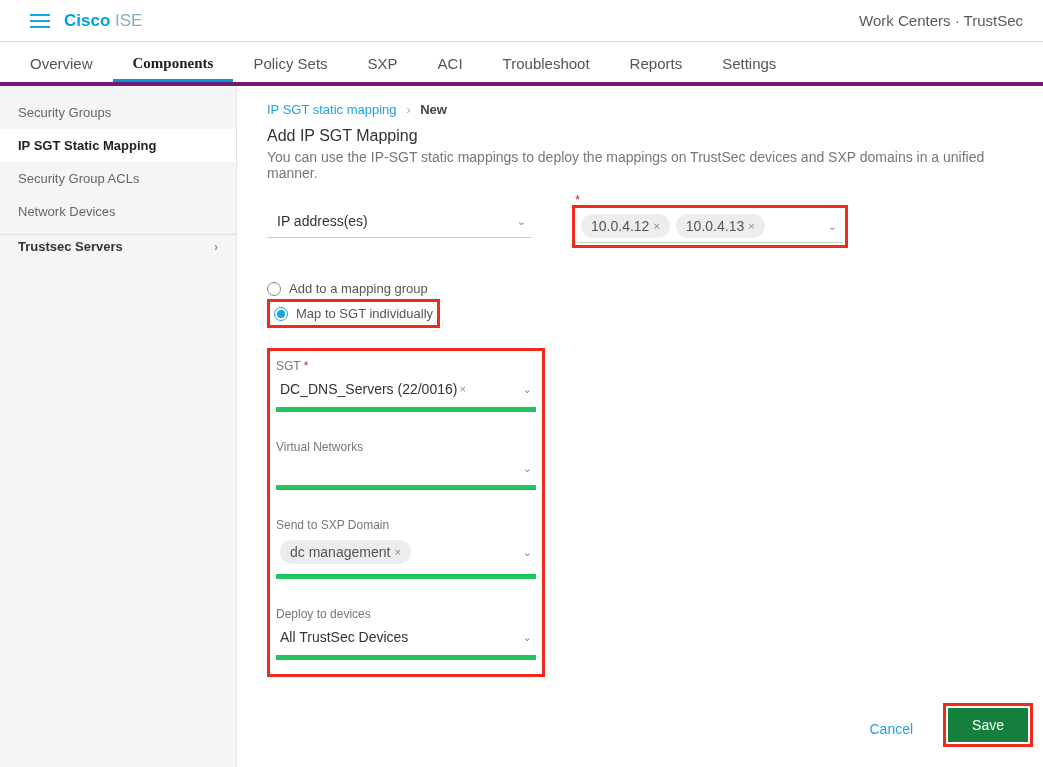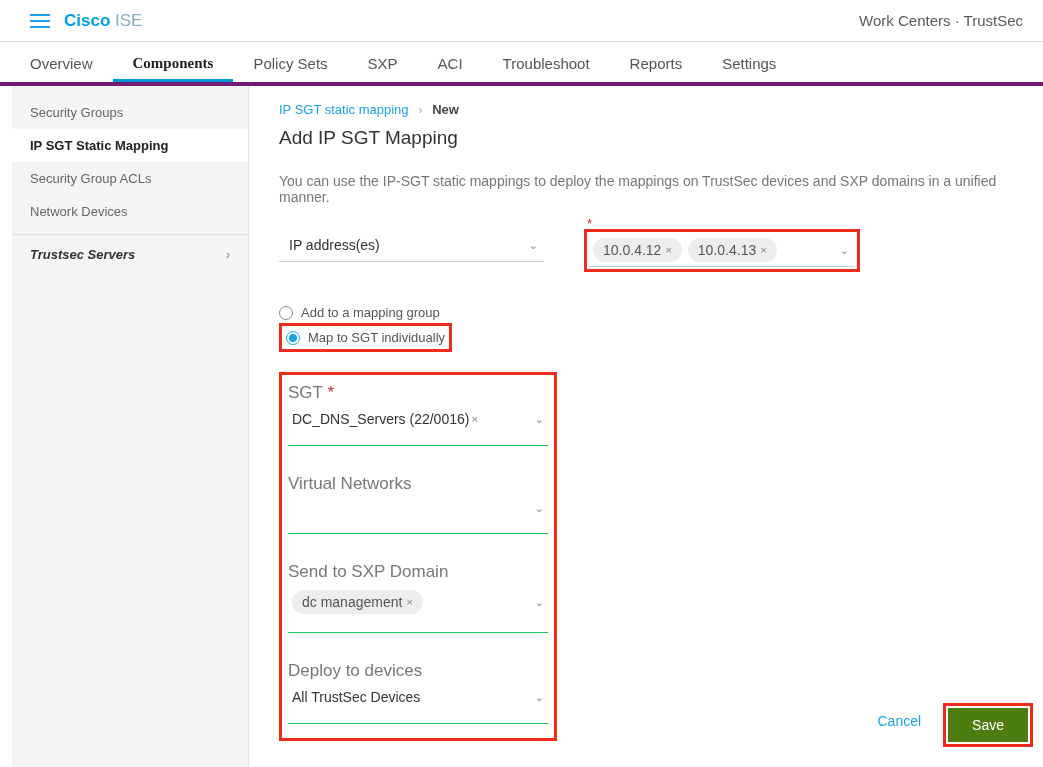--- a/index.html
+++ b/index.html
@@ -12,32 +12,32 @@
     .logo { font-size: 17px; font-weight: 600; }
     .logo-cisco { color: #019fdb; font-weight: 700; }
     .logo-ise { color: #88aec1; font-weight: 400; }
     .breadcrumb-top { font-size: 15px; color: #5a5a5a; }
     
     .tabs { display: flex; gap: 0; padding: 0 10px; border-bottom: 4px solid #701a75; height: 44px; }
     .tab { padding: 13px 20px 11px; font-size: 15px; color: #555; cursor: pointer; border-bottom: 3px solid transparent; }
     .tab.active { color: #222; font-weight: 600; border-bottom-color: #0096d6; font-family: Liberation Serif, serif; }
     
     .main { display: flex; height: calc(767px - 42px - 44px); }
-    .sidebar { width: 237px; background: #f4f5f6; border-right: 1px solid #e5e5e5; padding-top: 10px; margin-left: 12px; }
+    .sidebar { width: 237px; background: #f4f5f6; border-right: 1px solid #e5e5e5; padding-top: 10px; }
     .sidebar-item { padding: 9px 18px; font-size: 13px; color: #666; cursor: pointer; }
     .sidebar-item.active { background: #fff; color: #222; font-weight: 600; }
-    .sidebar-section { display: flex; justify-content: space-between; align-items: center; padding: 12px 18px; font-size: 13px; font-weight: 600; color: #333; border-top: 1px solid #e0e0e0; margin-top: 6px; cursor: pointer; font-style: italic; }
+    .sidebar-section { display: flex; justify-content: space-between; align-items: center; padding: 4px 18px; font-size: 13px; font-weight: 600; color: #333; border-top: 1px solid #e0e0e0; margin-top: 6px; cursor: pointer; }
     .chev { color: #999; font-size: 12px; }
     
     .content { flex: 1; padding: 16px 30px; position: relative; }
     .bc { font-size: 13px; color: #888; margin-bottom: 10px; }
     .bc-link { color: #1ba3e8; cursor: pointer; }
     .bc-sep { margin: 0 6px; color: #aaa; }
     .bc-cur { color: #444; font-weight: 600; }
-    .page-title { font-size: 19px; color: #333; margin-bottom: 24px; font-weight: 400; }
+    .page-title { font-size: 16px; color: #333; margin-bottom: 4px; font-weight: 400; }
     .desc { font-size: 14px; color: #777; margin-bottom: 24px; }
     
     .row { display: flex; gap: 40px; align-items: flex-start; margin-bottom: 30px; }
     .select-field { width: 265px; border-bottom: 1px solid #ccc; padding: 8px 6px 8px 10px; display: flex; justify-content: space-between; align-items: center; font-size: 14px; color: #333; cursor: pointer; }
     .dd-arrow { color: #888; font-size: 11px; }
     
     .hl-red { border: 3px solid #ef2b1b; padding: 2px; }
     
     .ip-tags-wrap { width: 276px; position: relative; }
     .ip-tags-wrap::before { content: "*"; position: absolute; top: -16px; left: 0; color: #bb3030; font-size: 13px; }
@@ -48,28 +48,28 @@
     .radios { margin-bottom: 20px; }
     .radio-row { display: flex; align-items: flex-end; gap: 8px; font-size: 13px; color: #555; padding: 3px 0; }
     .radio { width: 14px; height: 14px; border-radius: 50%; border: 1px solid #888; display: inline-block; position: relative; }
     .radio.checked { border-color: #1ba3e8; }
     .radio.checked::after { content: ""; position: absolute; top: 2px; left: 2px; width: 8px; height: 8px; border-radius: 50%; background: #1ba3e8; }
     .radio-inline-hl { display: inline-block; border: 3px solid #ef2b1b; padding: 1px 4px; }
     
     .form-block { width: 278px; padding: 8px 6px; }
     .fld { margin-bottom: 28px; }
     .fld:last-child { margin-bottom: 6px; }
-    .fld-label { font-size: 17px; color: #777; margin-bottom: 4px; display: block; }
+    .fld-label { font-size: 12px; color: #777; margin-bottom: 4px; display: block; }
     .fld-label .req { color: #bb3030; }
-    .fld-input { border-bottom: 1px solid #22c55e; padding: 4px 4px 18px; display: flex; justify-content: space-between; align-items: center; font-size: 14px; color: #333; cursor: pointer; min-height: 24px; gap: 4px; }
+    .fld-input { border-bottom: 5px solid #22c55e; padding: 4px 4px 10px; display: flex; justify-content: space-between; align-items: center; font-size: 14px; color: #333; cursor: pointer; min-height: 24px; gap: 4px; }
 
-    .actions { position: absolute; bottom: 20px; right: 10px; display: flex; gap: 4px; align-items: flex-start; }
+    .actions { position: absolute; bottom: 20px; right: 10px; display: flex; gap: 12px; align-items: flex-end; }
     .btn-cancel { color: #1ba3e8; font-size: 14px; padding: 10px 18px; cursor: pointer; }
     .btn-save-wrap { border: 3px solid #ef2b1b; padding: 2px; }
-    .btn-save { background: #4d7c0f; color: #fff; font-size: 14px; padding: 9px 24px; border: none; cursor: pointer; }
+    .btn-save { background: #15803d; color: #fff; font-size: 14px; padding: 9px 24px; border: none; cursor: pointer; }
   </style>
 </head>
 <body>
 
 <div class="header">
   <div class="header-left">
     <div class="hamburger">
         <span></span>
         <span></span>
         <span></span>

